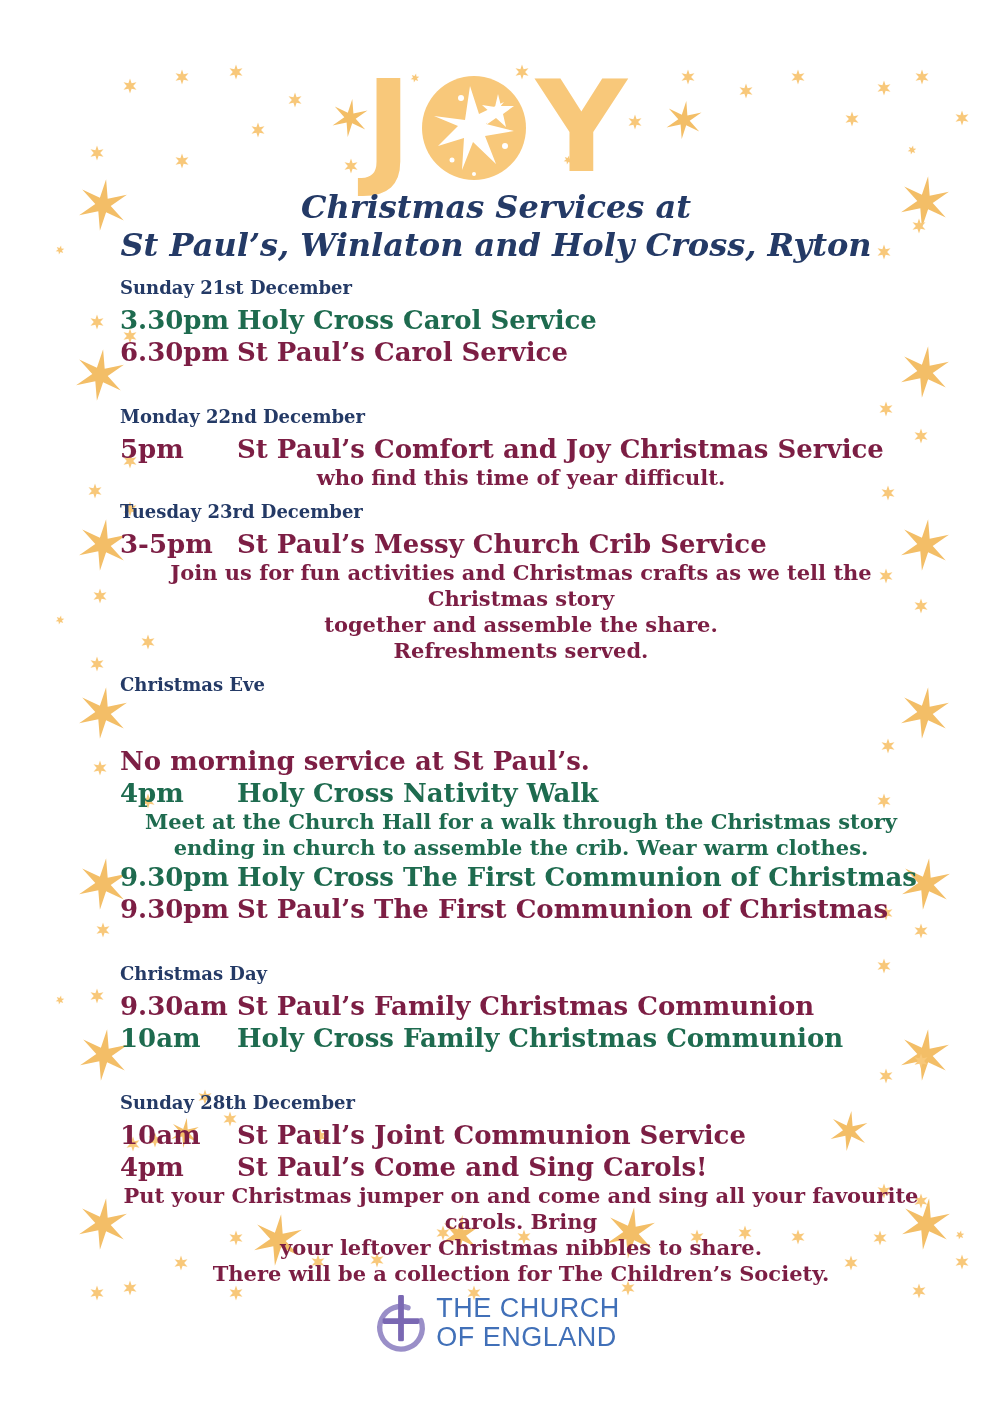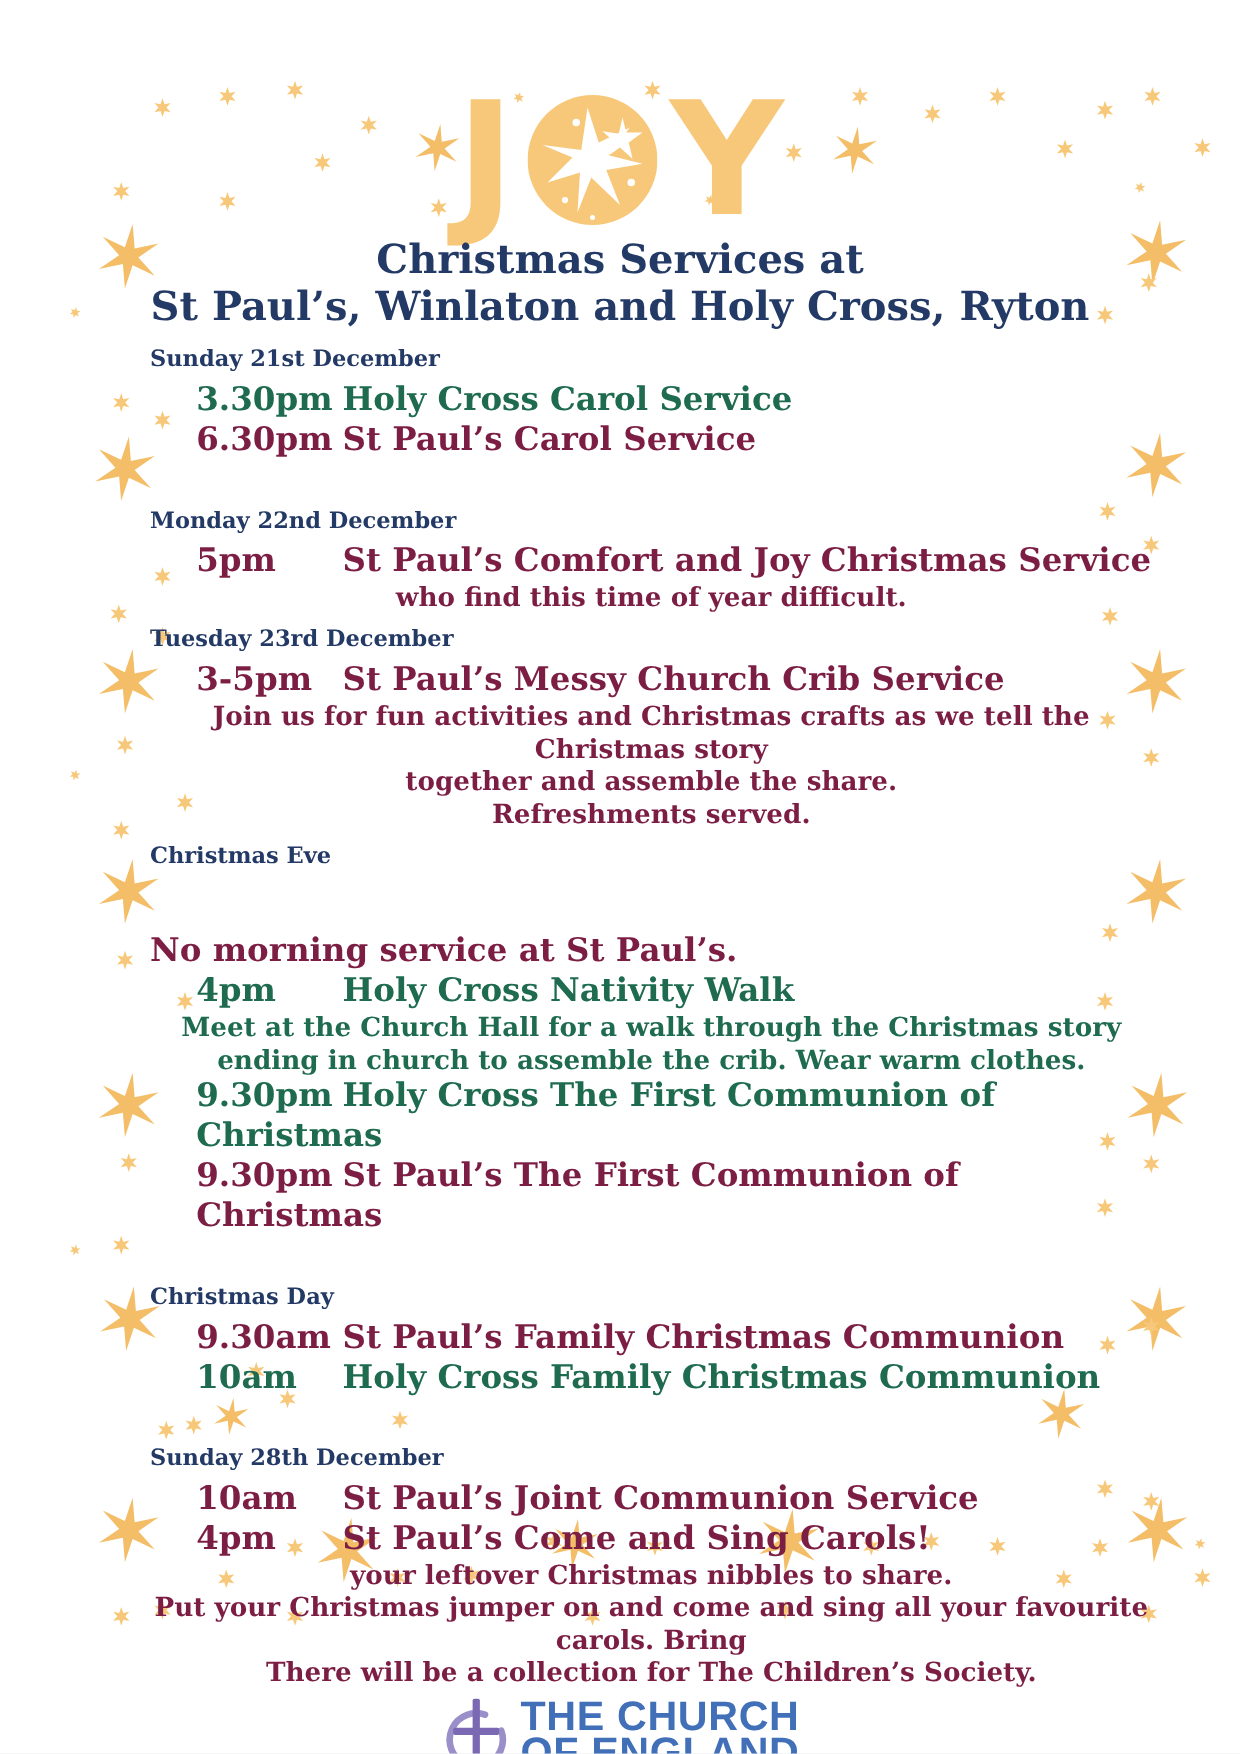--- a/index.html
+++ b/index.html
@@ -28,46 +28,46 @@
     letter-spacing:0;
   }
   .joy-o{
     width:104px;height:104px;margin:0 10px;
     display:block;
   }
 
   
   .title{
     text-align:center;color:var(--navy,#243A66);
-    font-size:32px;line-height:38px;margin-top:8px;
+    font-size:32px;line-height:38px;margin-top:8px;font-style:italic;
   }
 
   
   .schedule{padding:8px 70px 0 120px;}
   .section{margin-top:0;}
   .sec-mt-lg{margin-top:33px;}
   .sec-mt-sm{margin-top:5px;}
   .heading{color:var(--navy,#243A66);font-size:18px;line-height:32px;}
-  .row{font-size:26px;line-height:32px;margin-left:37px;}
+  .row{font-size:26px;line-height:32px;}
   .time{display:inline-block;width:117px;}
   .green{color:var(--green,#1E6B4F);}
   .maroon{color:var(--maroon,#7C1E44);}
   .note{font-size:26px;line-height:32px;margin-top:44px;}
   .desc{font-size:21px;line-height:26px;text-align:center;}
 
   
   .coe{
     display:flex;justify-content:center;align-items:center;
     margin-top:4px;gap:6px;
   }
   .coe-roundel{width:58px;height:64px;display:block;}
   .coe-text{
     font-family:"Liberation Sans", sans-serif;
-    font-weight:700;
-    font-size:33px;line-height:29px;
+    font-weight:400;
+    font-size:27px;line-height:29px;
     color:var(--coe-blue,#4170B8);
     letter-spacing:0.5px;
   }
 </style>
 </head>
 <body>
 
 <div class="page">
   <svg id="starfield" width="992" height="1403">
       <polygon points="106.1,179.2 107.7,198.8 126.9,194.8 110.7,205.9 123.8,220.6 106.1,212.2 99.9,230.8 98.3,211.2 79.1,215.2 95.3,204.1 82.2,189.4 99.9,197.8" fill="#F3BE67"></polygon>
@@ -249,22 +249,22 @@
       </div>
 
       <div class="section sec-mt-lg">
         <div class="heading">Sunday 28th December</div>
         <div class="row maroon">
           <span class="time">10am</span><span>St Paul’s Joint Communion Service</span>
         </div>
         <div class="row maroon">
           <span class="time">4pm</span><span>St Paul’s Come and Sing Carols!</span>
         </div>
+        <div class="desc maroon">Put your Christmas jumper on and come and sing all your favourite carols. Bring</div>
         <div class="desc maroon">your leftover Christmas nibbles to share.</div>
-        <div class="desc maroon">Put your Christmas jumper on and come and sing all your favourite carols. Bring</div>
         <div class="desc maroon">There will be a collection for The Children’s Society.</div>
       </div>
 
     </div>
 
     <div class="coe">
       <span>
         <svg class="coe-roundel" viewBox="0 0 60 66">
           <g transform="rotate(-20 30 38)">
             <circle cx="30" cy="38" r="22" fill="none" stroke="#9A8FC8" stroke-width="5.5" stroke-dasharray="118 21" stroke-linecap="round"></circle>

